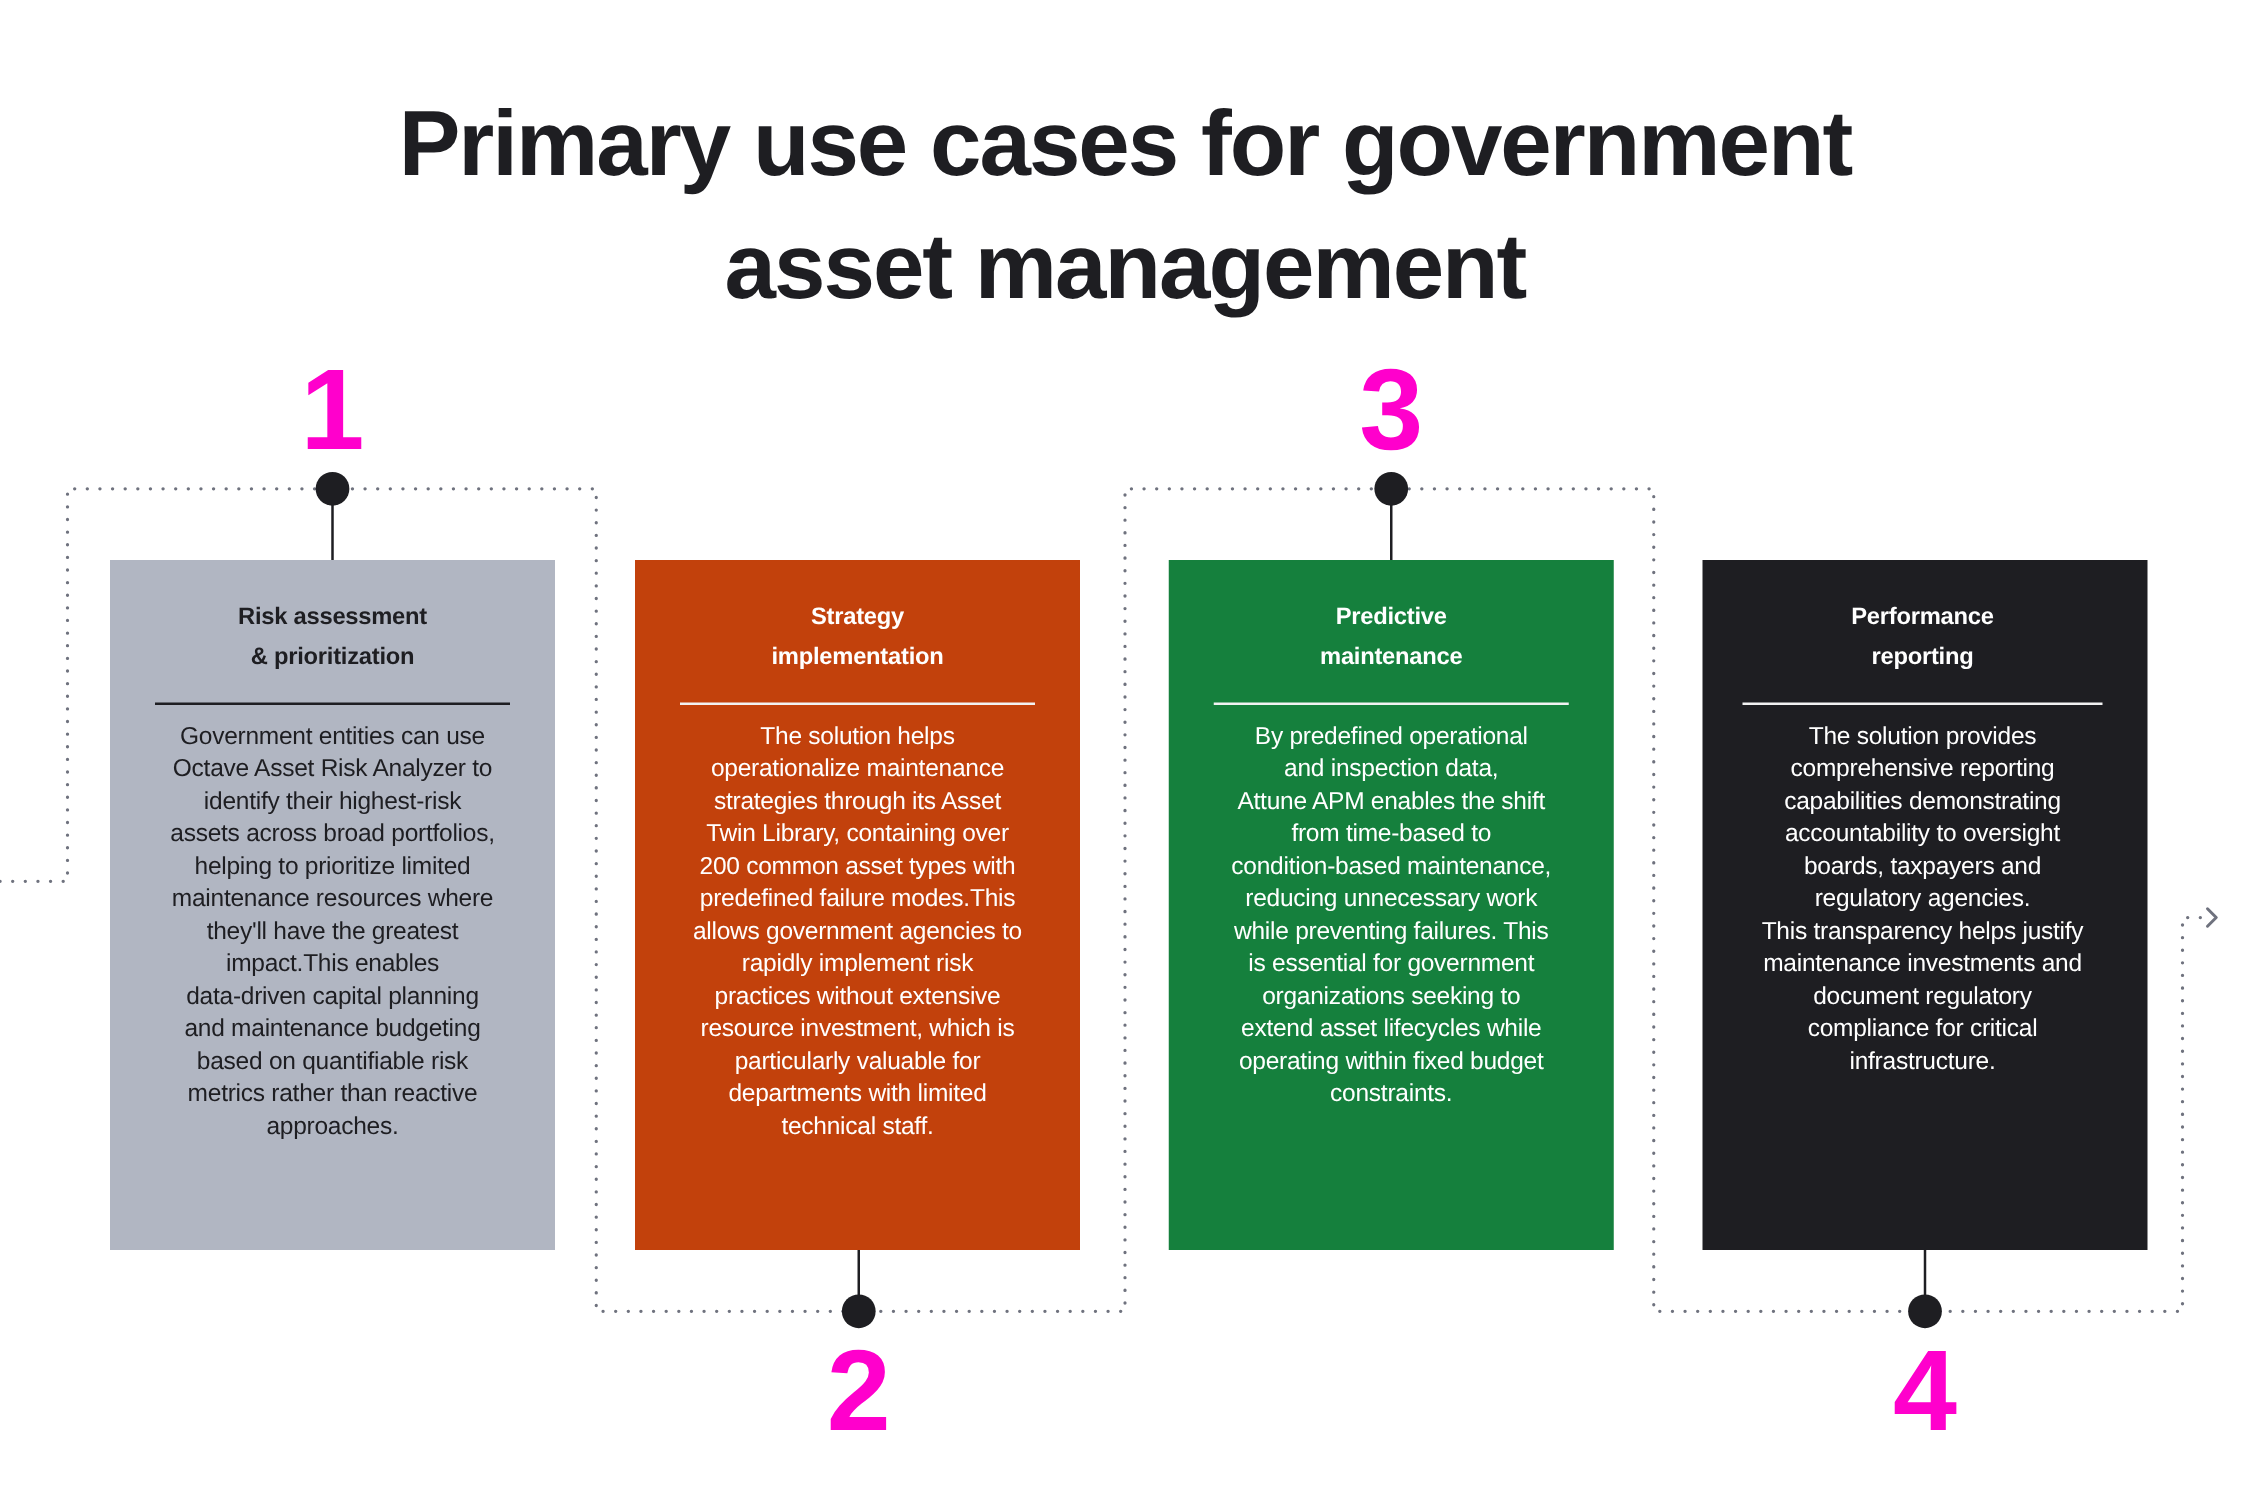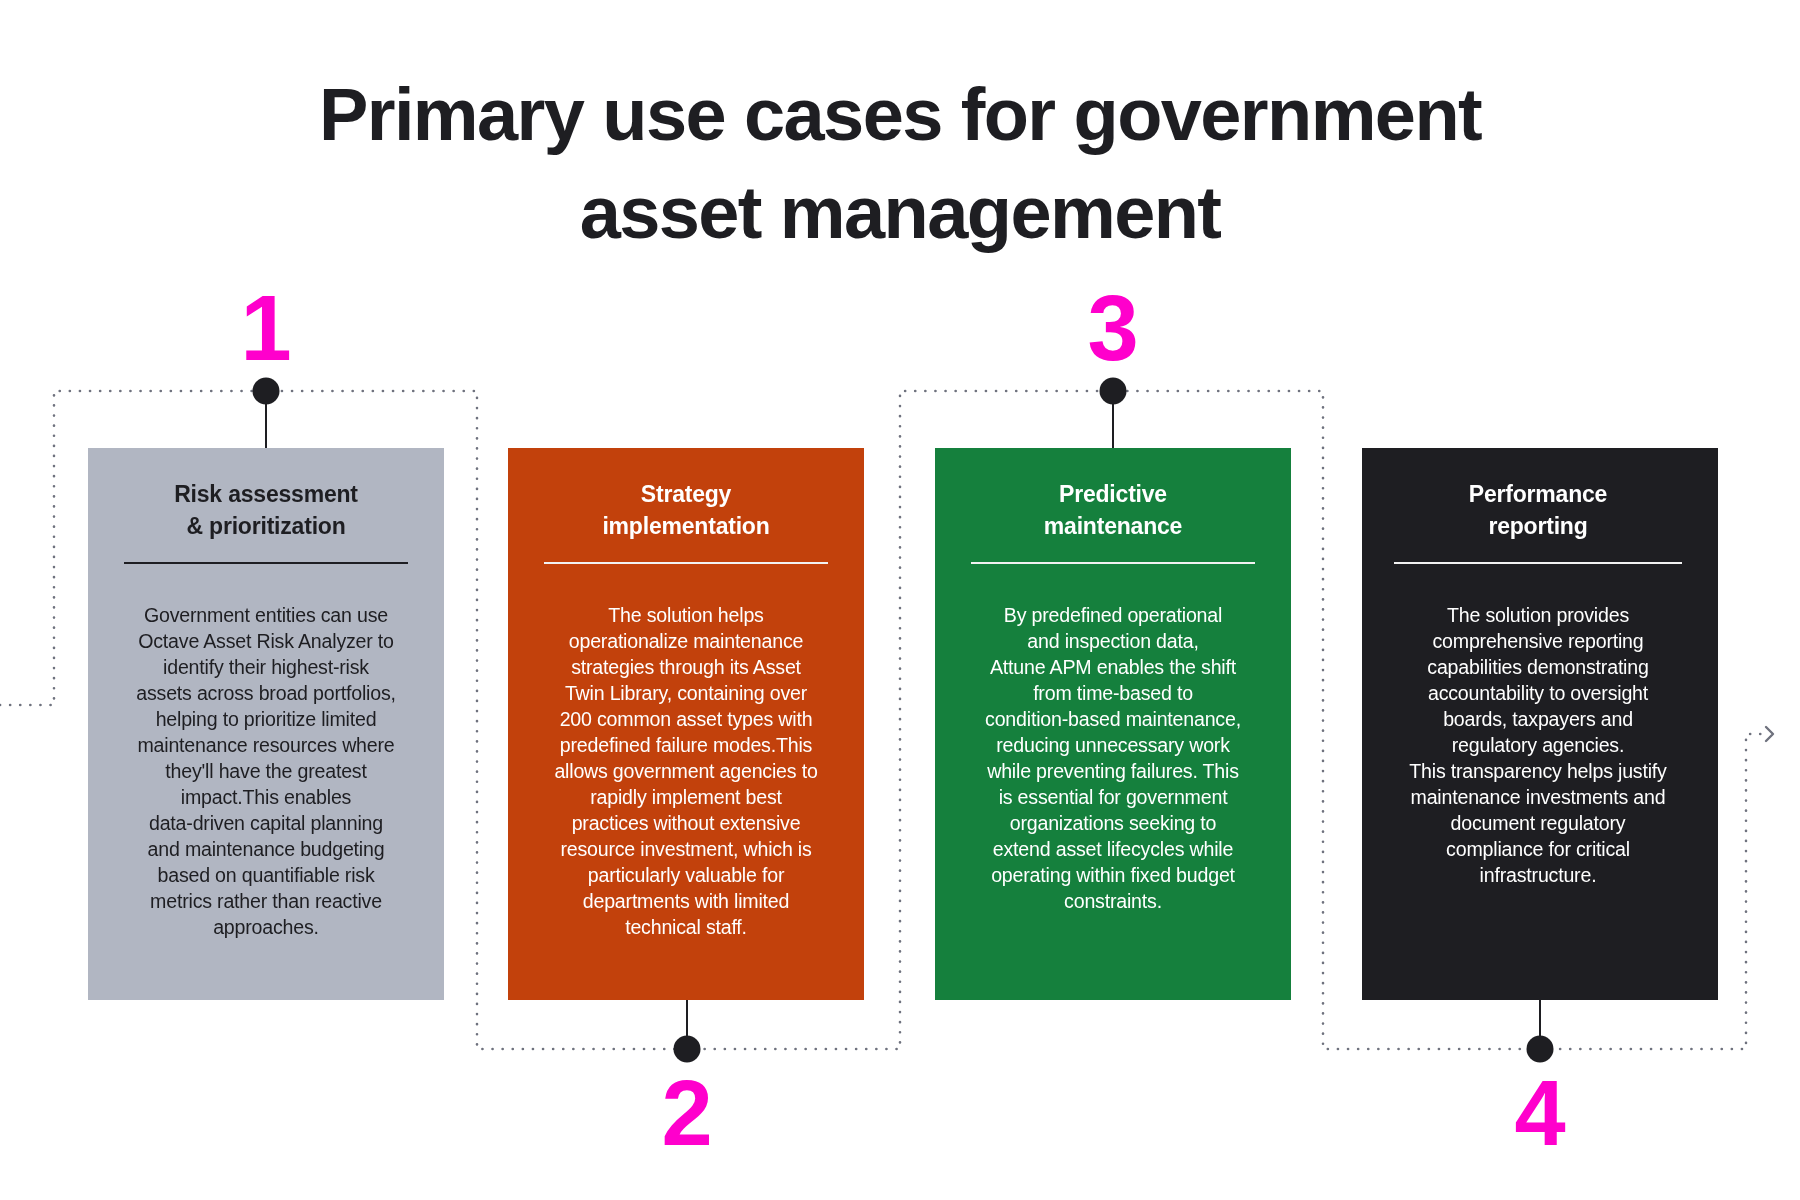--- a/index.html
+++ b/index.html
@@ -14,27 +14,27 @@
   svg.connectors { position: absolute; left: 0; top: 0; width: 1800px; height: 1200px; }
   .num {
     position: absolute; width: 120px; margin-left: -60px; text-align: center;
     font-weight: bold; font-size: 92px; line-height: 92px; color: #ff00cc;
   }
   .card {
     position: absolute; top: 448px; width: 356px; height: 552px; box-sizing: border-box;
     padding: 30px 36px 0 36px; text-align: center;
   }
   .card-title {
-    font-weight: bold; font-size: 23px; line-height: 32px; margin: 0;
+    font-weight: bold; font-size: 19px; line-height: 32px; margin: 0;
     letter-spacing: -0.2px;
     text-align: center;
   }
   .card-title span { display: block; }
   .card-divider { height: 2px; margin: 20px 0 0 0; }
-  .card-body { margin-top: 38px; font-size: 19.6px; line-height: 26px; letter-spacing: -0.2px; }
+  .card-body { margin-top: 12px; font-size: 19.6px; line-height: 26px; letter-spacing: -0.2px; }
   .card-body span { display: block; white-space: nowrap; }
   .c1 { left: 88px;  background: #b1b6c2; color: #1e1e22; }
   .c1 .card-divider { background: #1e1e22; }
   .c2 { left: 508px; background: #c2410c; color: #ffffff; }
   .c2 .card-divider { background: #f2f2f2; }
   .c3 { left: 935px; background: #15803d; color: #ffffff; }
   .c3 .card-divider { background: #f2f2f2; }
   .c4 { left: 1362px; background: #1e1e22; color: #ffffff; padding-left: 32px; }
   .c4 .card-divider { background: #f2f2f2; }
 </style>
@@ -96,21 +96,21 @@
   </h2>
   <div class="card-divider"></div>
   <div class="card-body">
     <span>The solution helps</span>
     <span>operationalize maintenance</span>
     <span>strategies through its Asset</span>
     <span>Twin Library, containing over</span>
     <span>200 common asset types with</span>
     <span>predefined failure modes.This</span>
     <span>allows government agencies to</span>
-    <span>rapidly implement best</span>
+    <span>rapidly implement risk</span>
     <span>practices without extensive</span>
     <span>resource investment, which is</span>
     <span>particularly valuable for</span>
     <span>departments with limited</span>
     <span>technical staff.</span>
   </div>
 </section>
 
 <section class="card c3">
   <h2 class="card-title">

